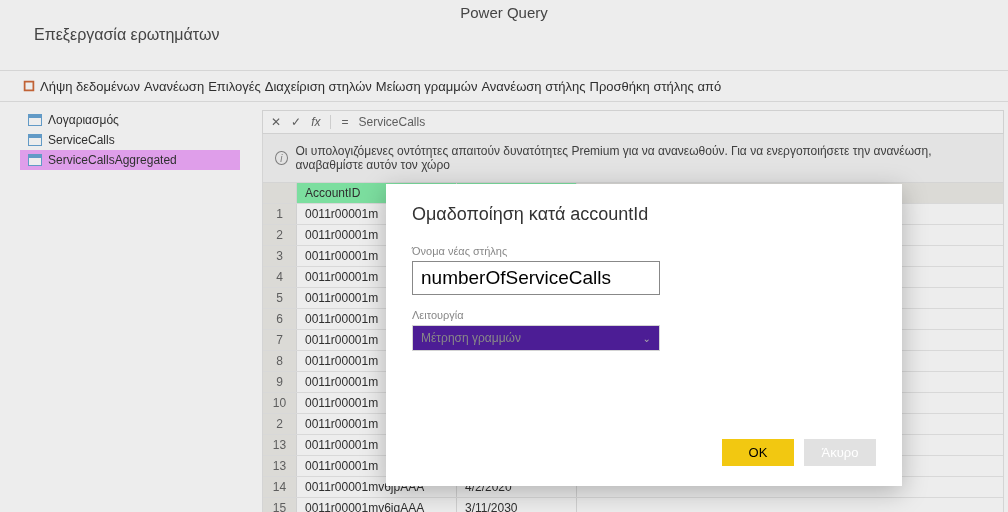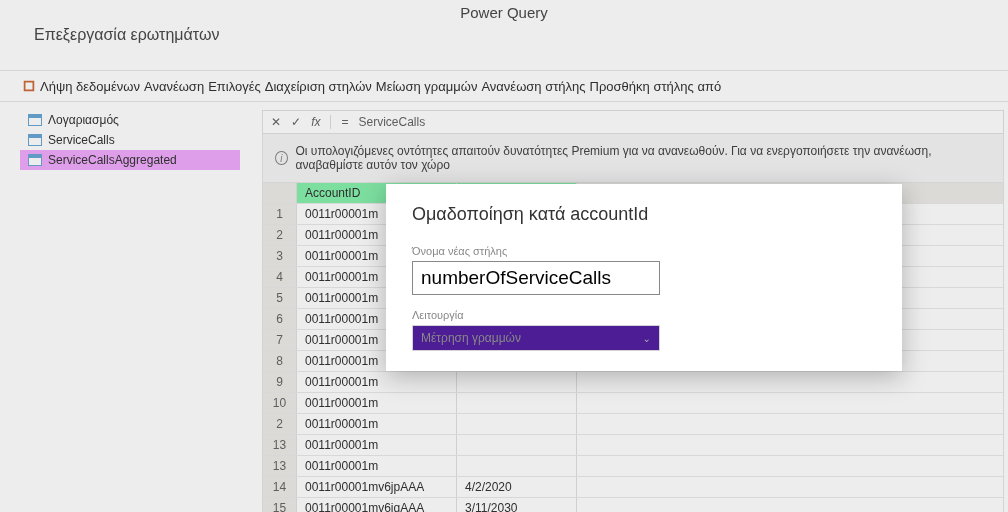--- a/index.html
+++ b/index.html
@@ -322,13 +322,17 @@
 
 <div class="dialog">
   <h2>Ομαδοποίηση κατά accountId</h2>
   <div class="field-label">Όνομα νέας στήλης</div>
   <input class="text-input" value="numberOfServiceCalls" style="">
   <div class="field-label">Λειτουργία</div>
   <div class="select-box">
     <span>Μέτρηση γραμμών</span>
     <span class="chev">⌄</span>
   </div>
+  <div class="dialog-footer">
+    <button class="btn btn-primary">OK</button>
+    <button class="btn btn-secondary">Άκυρο</button>
+  </div>
 </div>
 
 </body></html>

